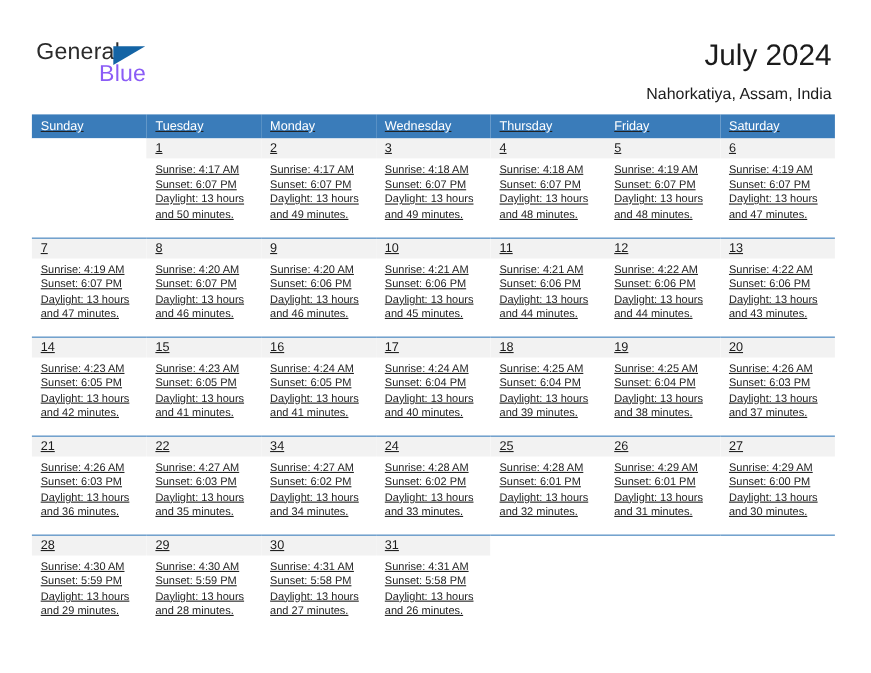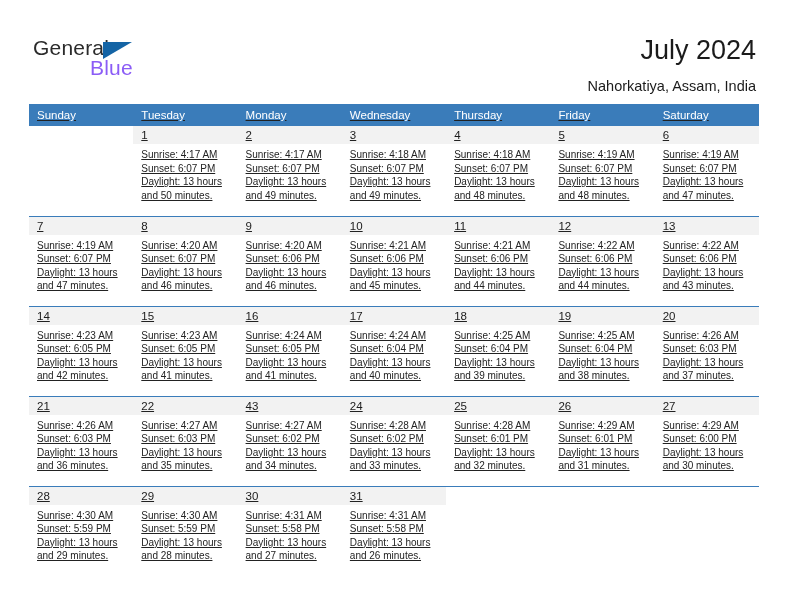--- a/index.html
+++ b/index.html
@@ -435,21 +435,21 @@
               <div class="info">
                 <div>Sunrise: 4:27 AM</div>
                 <div>Sunset: 6:03 PM</div>
                 <div>Daylight: 13 hours</div>
                 <div>and 35 minutes.</div>
               </div>
             </div>
           </td>
           <td>
             <div class="cellwrap">
-              <div class="daynum">43</div>
+              <div class="daynum">34</div>
               <div class="info">
                 <div>Sunrise: 4:27 AM</div>
                 <div>Sunset: 6:02 PM</div>
                 <div>Daylight: 13 hours</div>
                 <div>and 34 minutes.</div>
               </div>
             </div>
           </td>
           <td>
             <div class="cellwrap">

